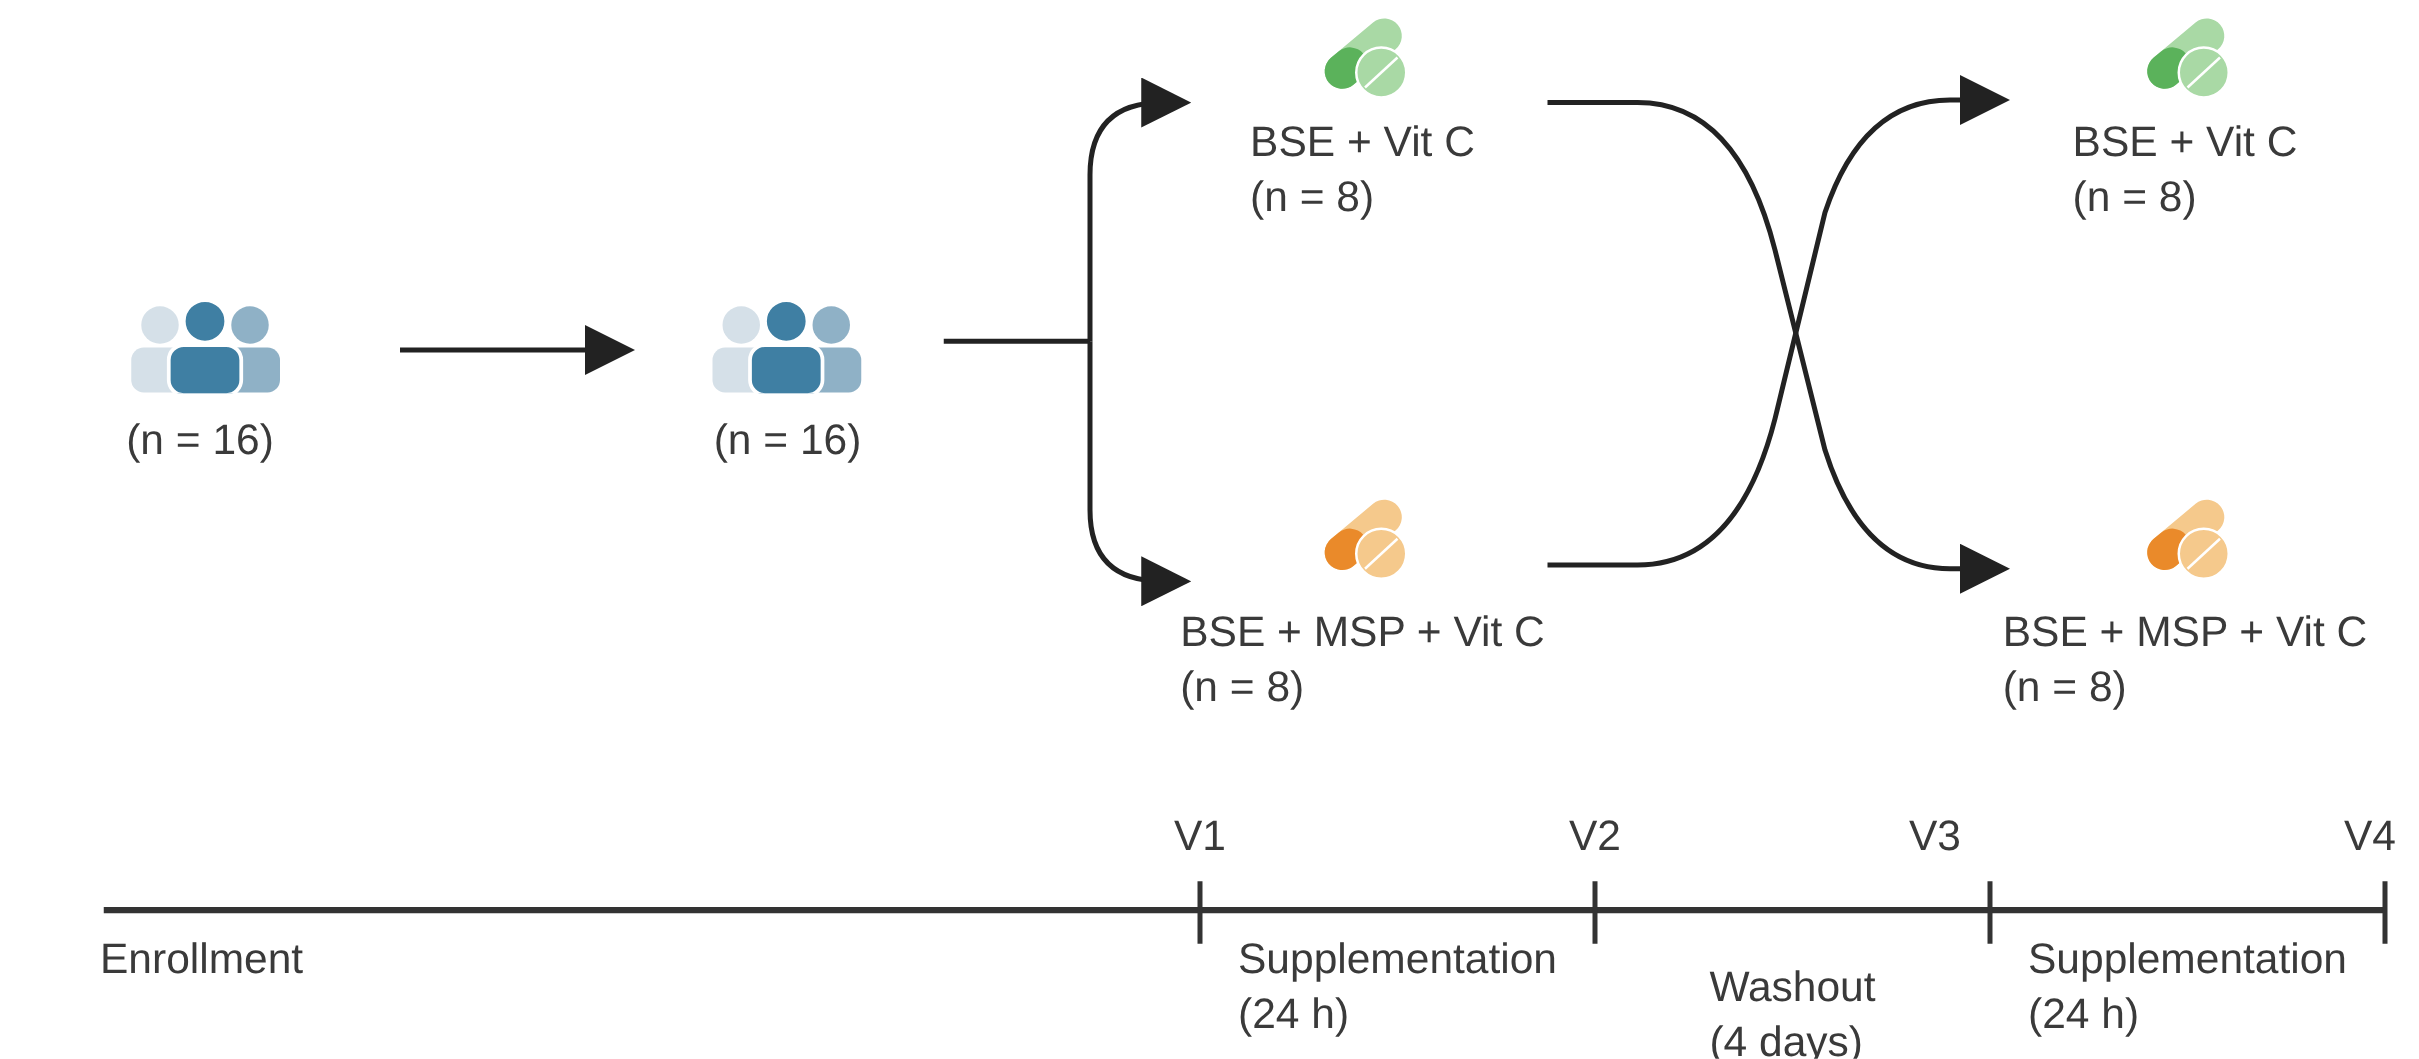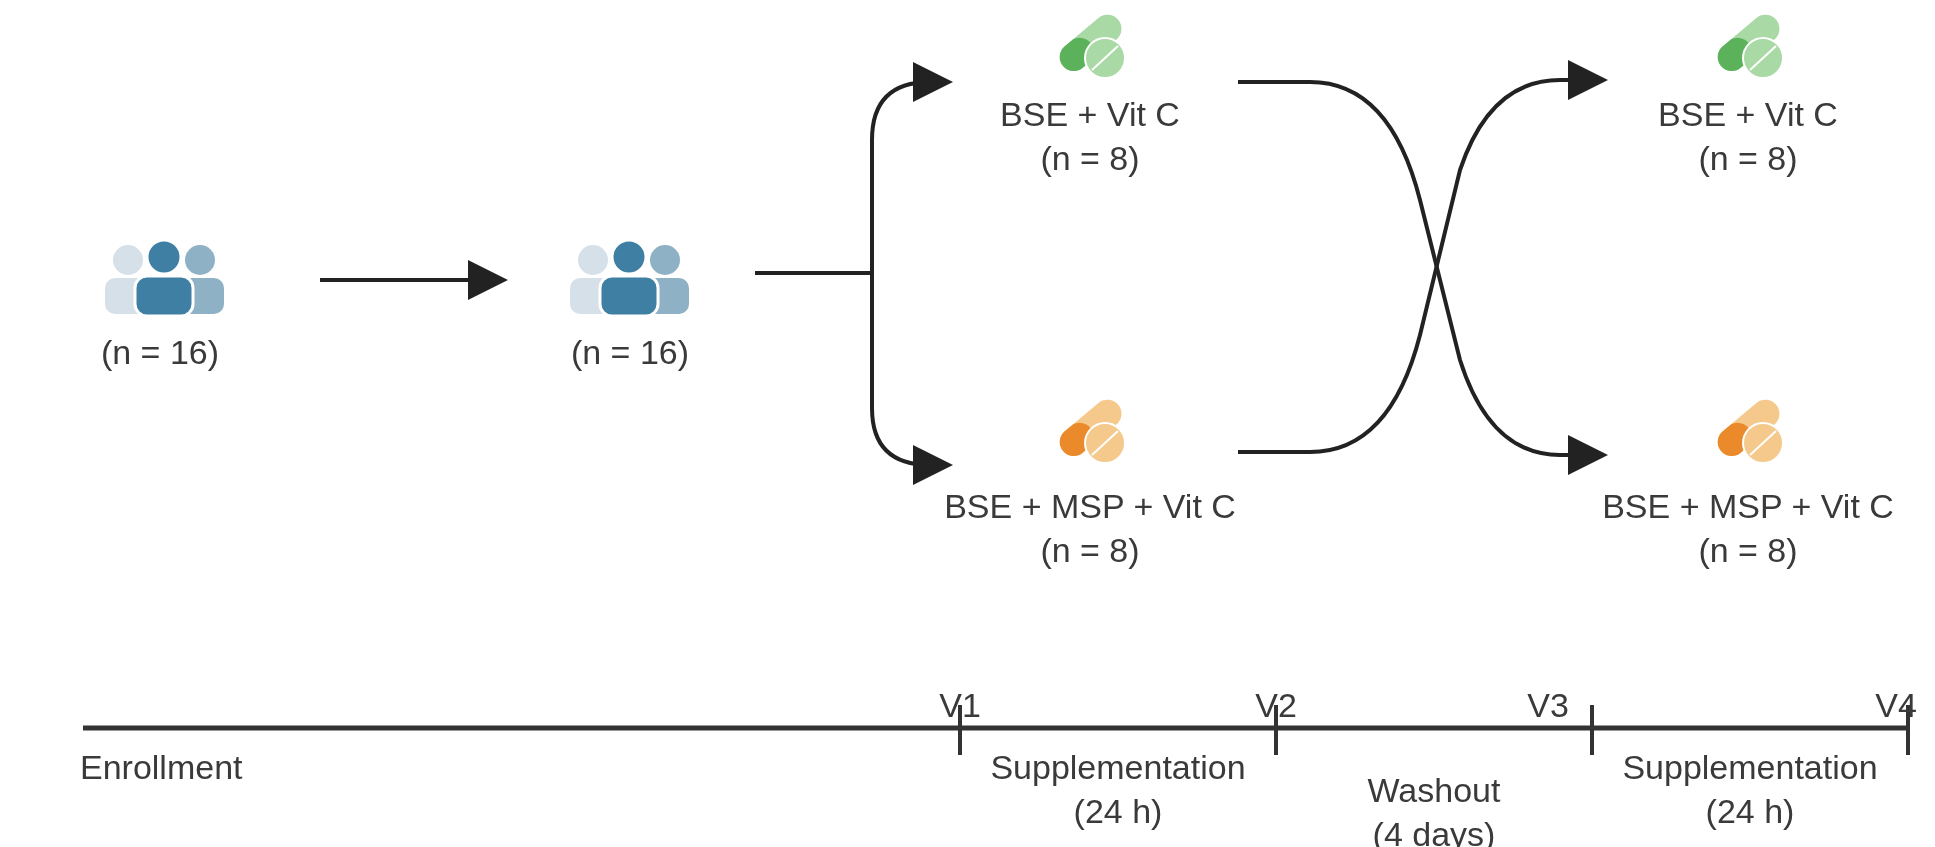--- a/index.html
+++ b/index.html
@@ -1,20 +1,20 @@
 <!DOCTYPE html>
 <html><head>
 <meta charset="utf-8">
 <style>
   html, body { margin: 0; padding: 0; background: #ffffff; }
   body { width: 1935px; height: 847px; position: relative; overflow: hidden; font-family: "Liberation Sans", sans-serif; color: #3a3a3a; }
   svg.lines { position: absolute; left: 0; top: 0; }
-  .label { position: absolute; text-align: center; font-size: 34px; line-height: 44px; color: #3a3a3a; white-space: nowrap; transform: translateX(-50%); }
+  .label { position: absolute; font-size: 34px; line-height: 44px; color: #3a3a3a; white-space: nowrap; transform: translateX(-50%); }
   .tl { position: absolute; font-size: 34px; line-height: 44px; color: #3a3a3a; white-space: nowrap; }
-  .vis { position: absolute; font-size: 34px; color: #3a3a3a; transform: translateX(-50%); margin-top: 36px; }
+  .vis { position: absolute; font-size: 34px; color: #3a3a3a; transform: translateX(-50%); }
   .icon { position: absolute; }
 </style>
 </head>
 <body>
 
 <svg class="lines" width="1935" height="847">
   <defs>
     <marker id="ah" markerWidth="10" markerHeight="10" refX="8" refY="5" orient="auto" markerUnits="strokeWidth">
       <path d="M0,0 L10,5 L0,10 z" fill="#222"></path>
     </marker>

